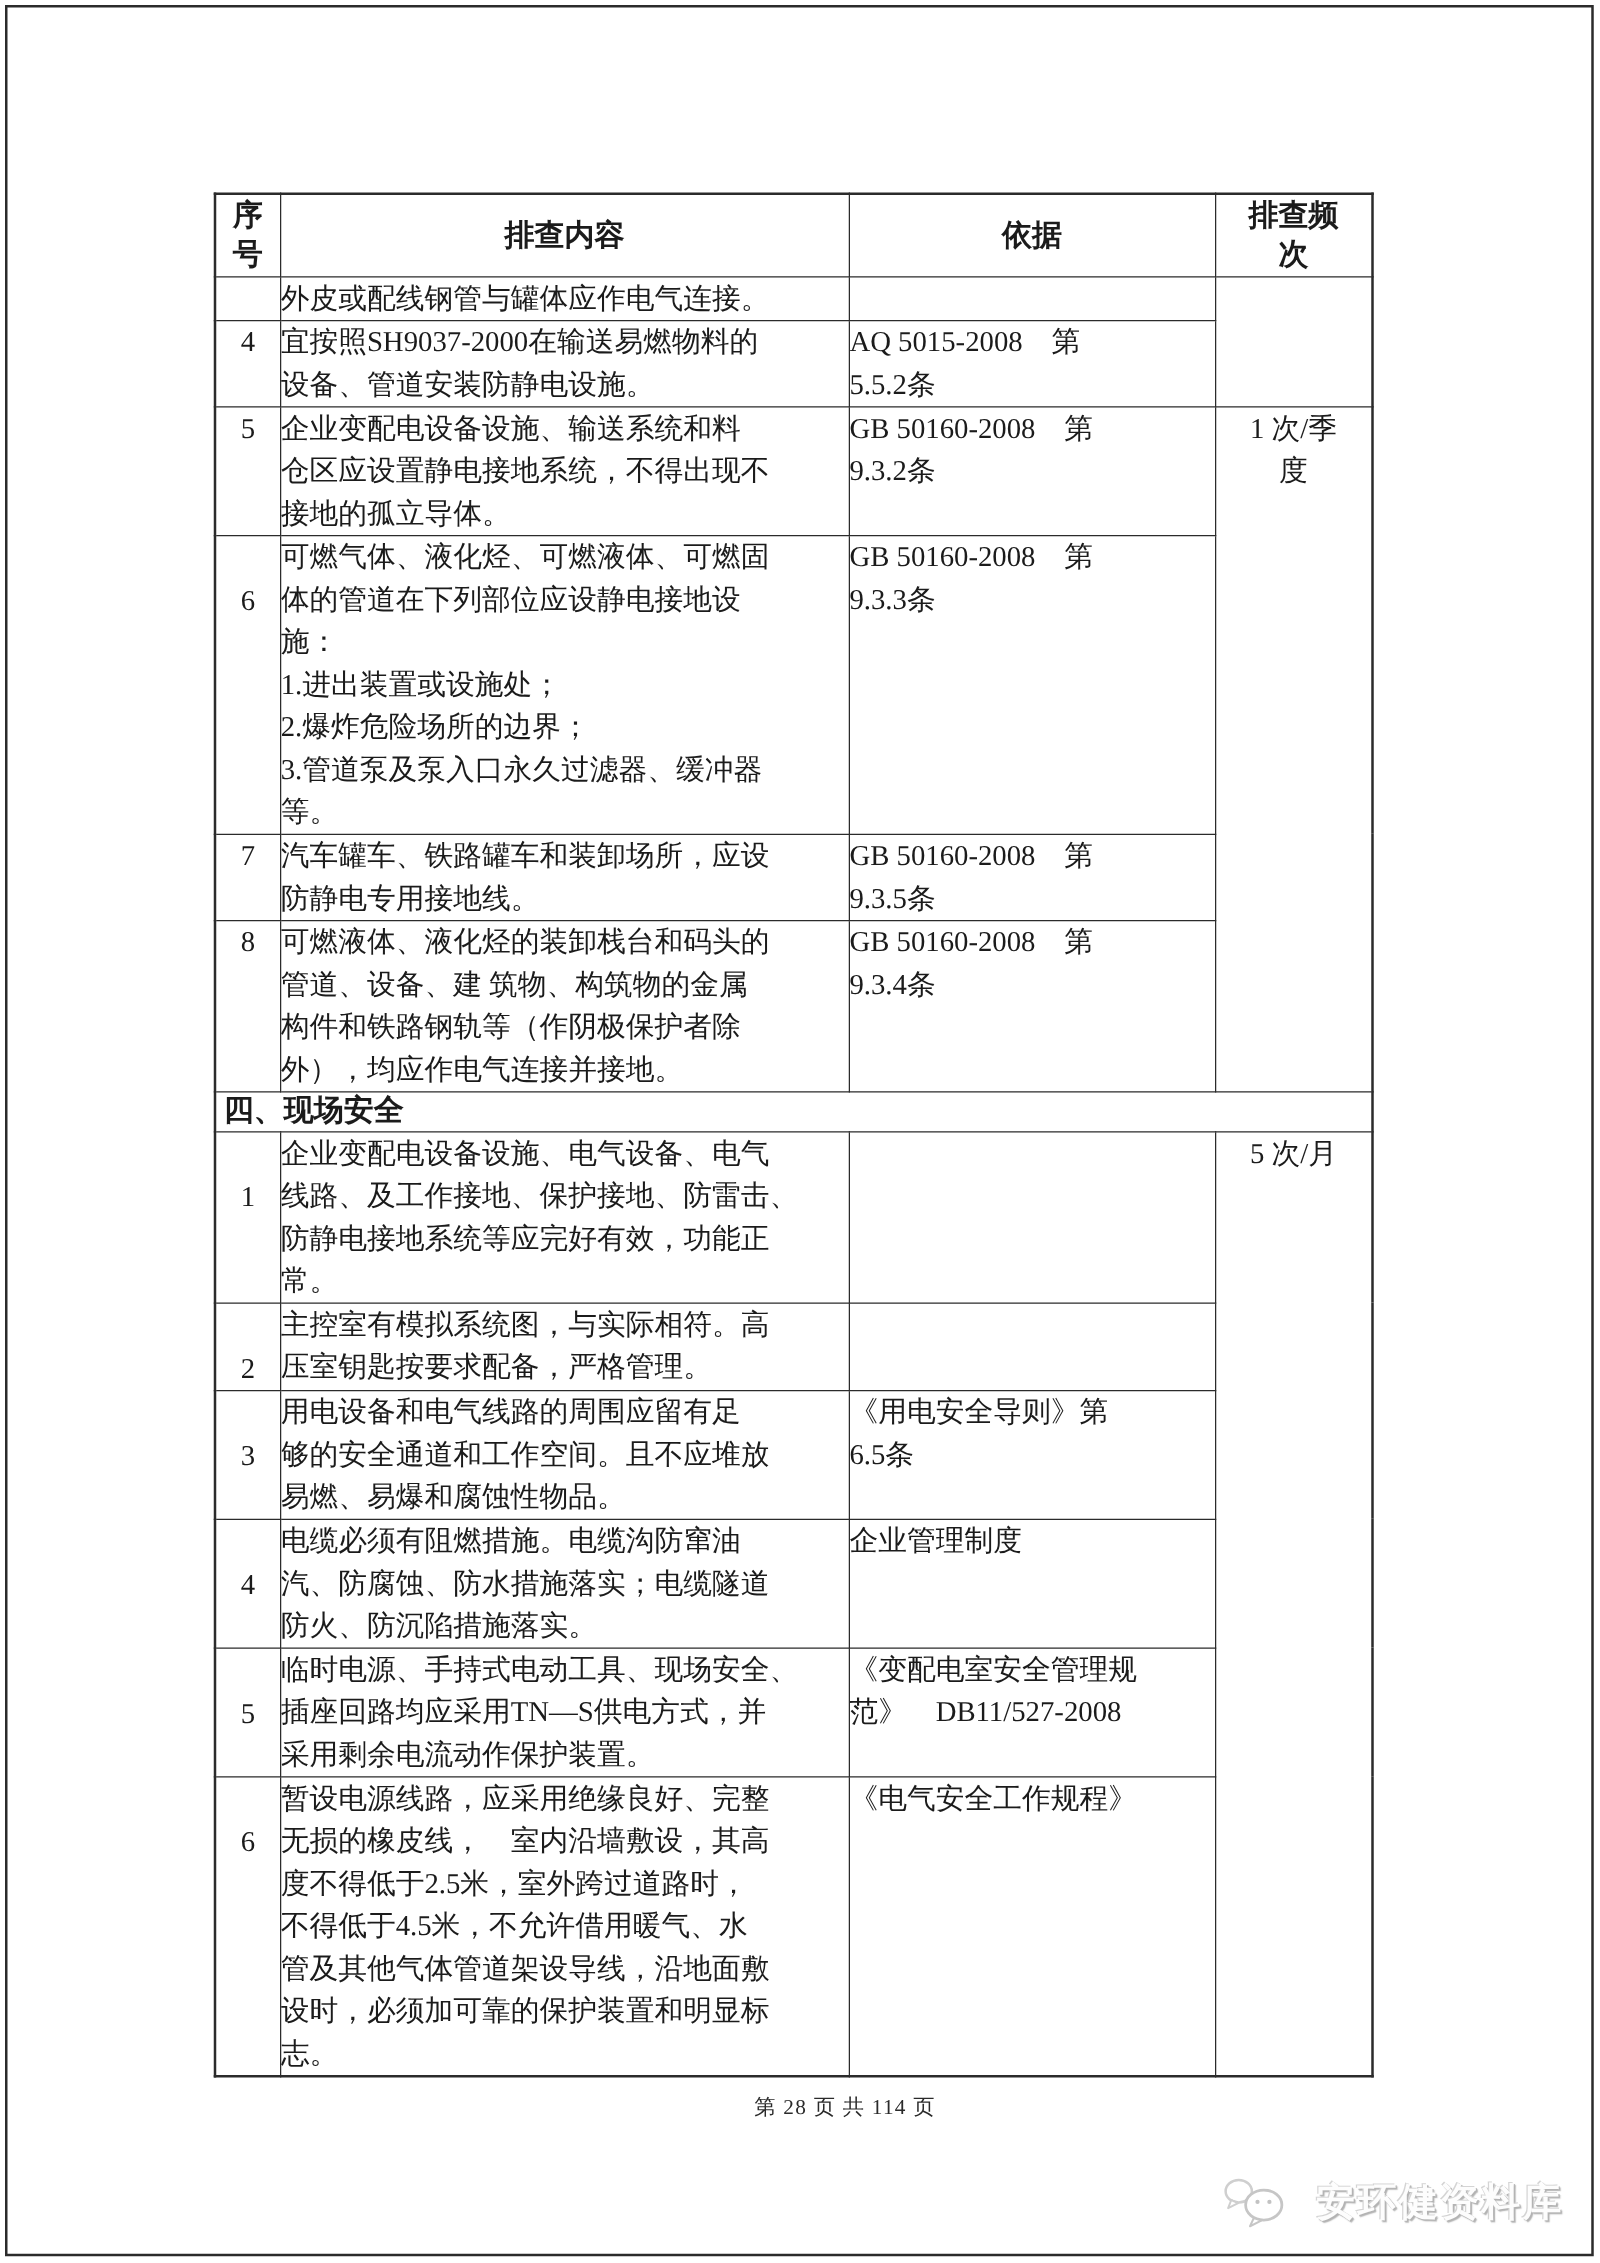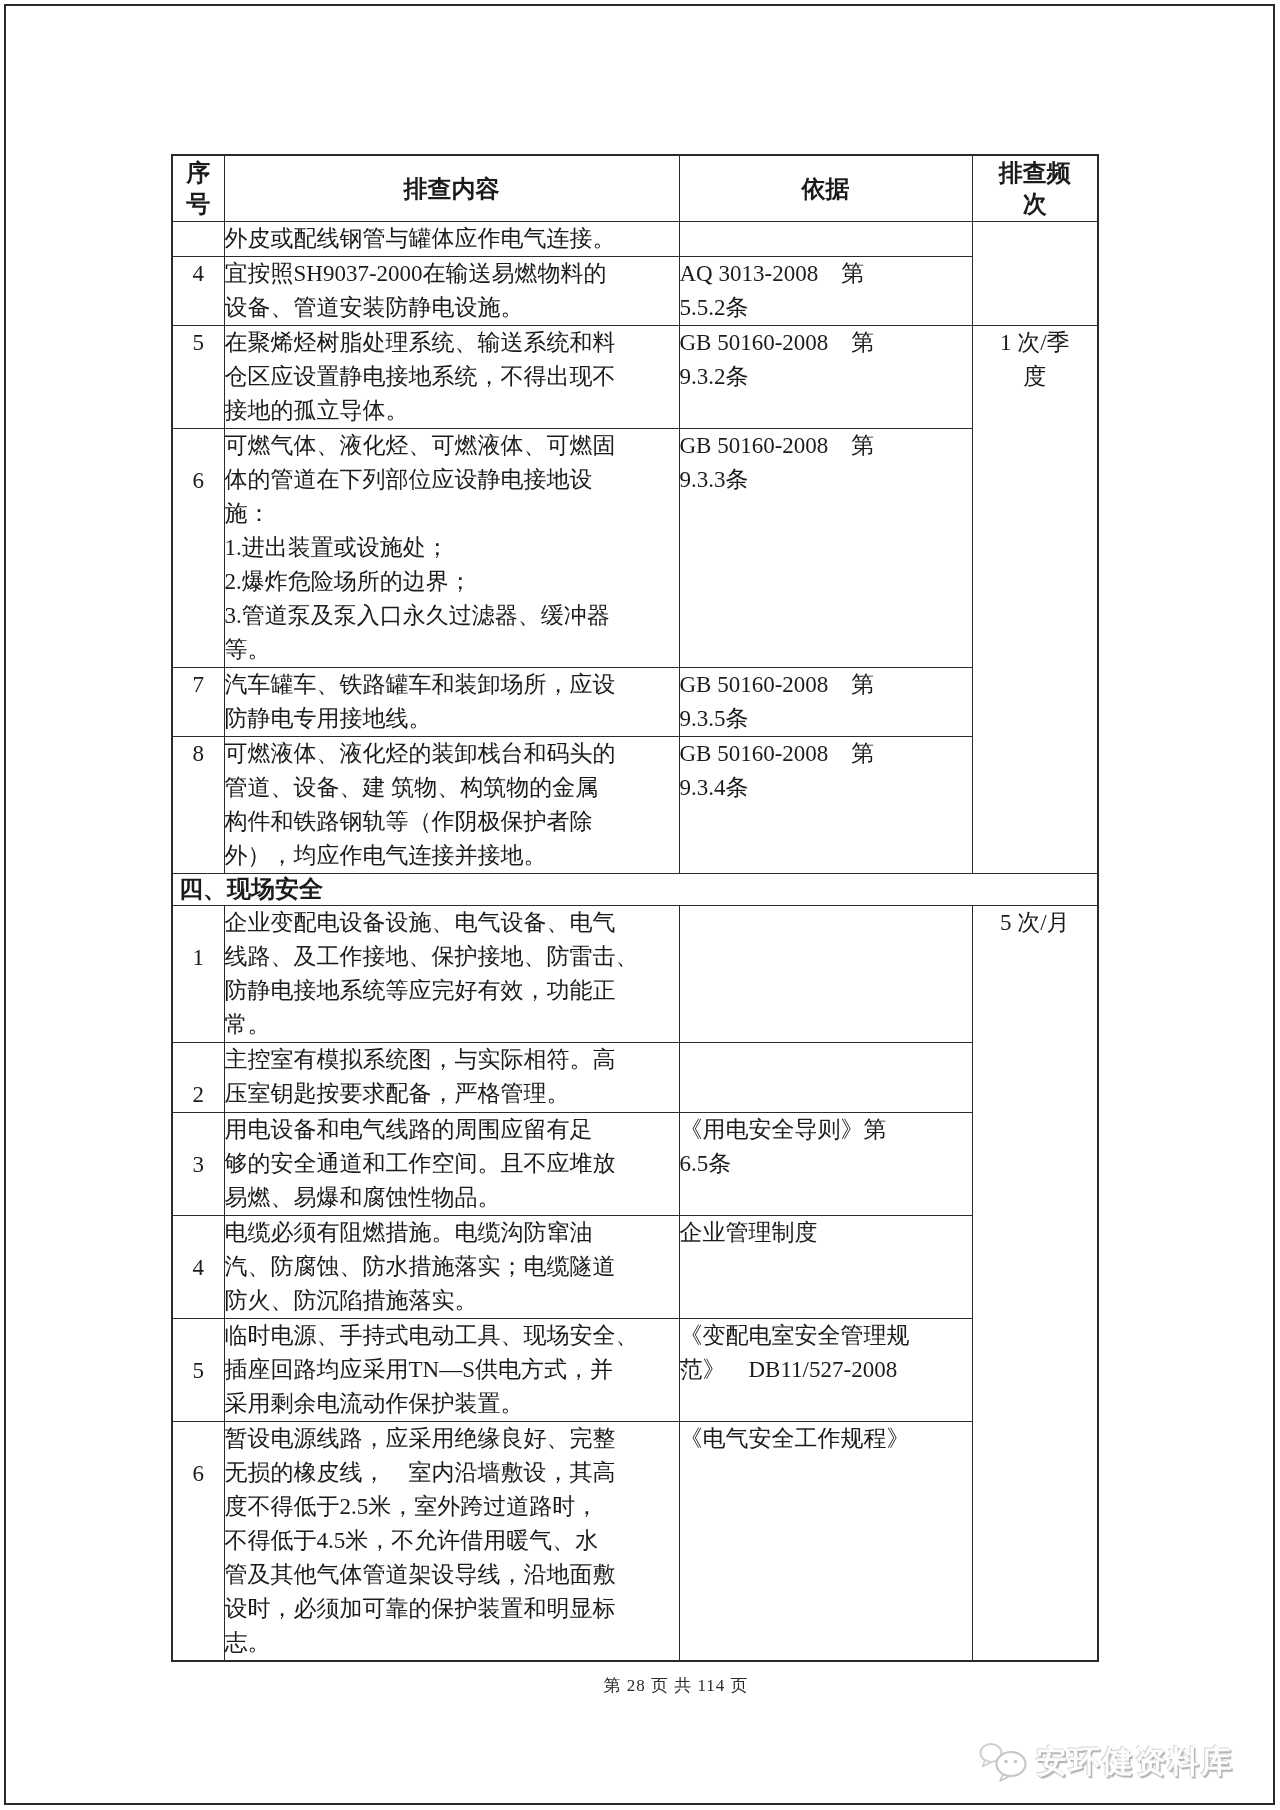--- a/index.html
+++ b/index.html
@@ -86,20 +86,21 @@
     gap: 6px;
   }
   .watermark .wm-text {
     font-family: "Liberation Sans", sans-serif;
     font-weight: bold;
     font-size: 31px;
     letter-spacing: 2px;
     color: #fdfdfd;
     text-shadow: -1px -1px 0 #d4d4d4, 1.5px 1.5px 1px #b3b3b3, 1px 1px 0 #c0c0c0;
     white-space: nowrap;
+    margin-left: 17px;
   }
 </style>
 </head>
 <body>
 
 <div class="page">
   <div class="frame"></div>
 
   <table class="checklist">
     <colgroup>
@@ -123,27 +124,27 @@
       <td class="cell-num"></td>
       <td class="cell-content">外皮或配线钢管与罐体应作电气连接。</td>
       <td class="cell-basis"></td>
       <td class="cell-freq" rowspan="2"></td>
     </tr>
 
     <tr class="h68">
       <td class="cell-num">4</td>
       <td class="cell-content">宜按照SH9037-2000在输送易燃物料的
 设备、管道安装防静电设施。</td>
-      <td class="cell-basis">AQ 3013-2008　第
+      <td class="cell-basis">AQ 5015-2008　第
 5.5.2条</td>
     </tr>
 
     <tr class="h102">
       <td class="cell-num">5</td>
-      <td class="cell-content">在聚烯烃树脂处理系统、输送系统和料
+      <td class="cell-content">企业变配电设备设施、输送系统和料
 仓区应设置静电接地系统，不得出现不
 接地的孤立导体。</td>
       <td class="cell-basis">GB 50160-2008　第
 9.3.2条</td>
       <td class="cell-freq" rowspan="4">1 次/季
 度</td>
     </tr>
 
     <tr class="h238">
       <td class="cell-num line2">6</td>

